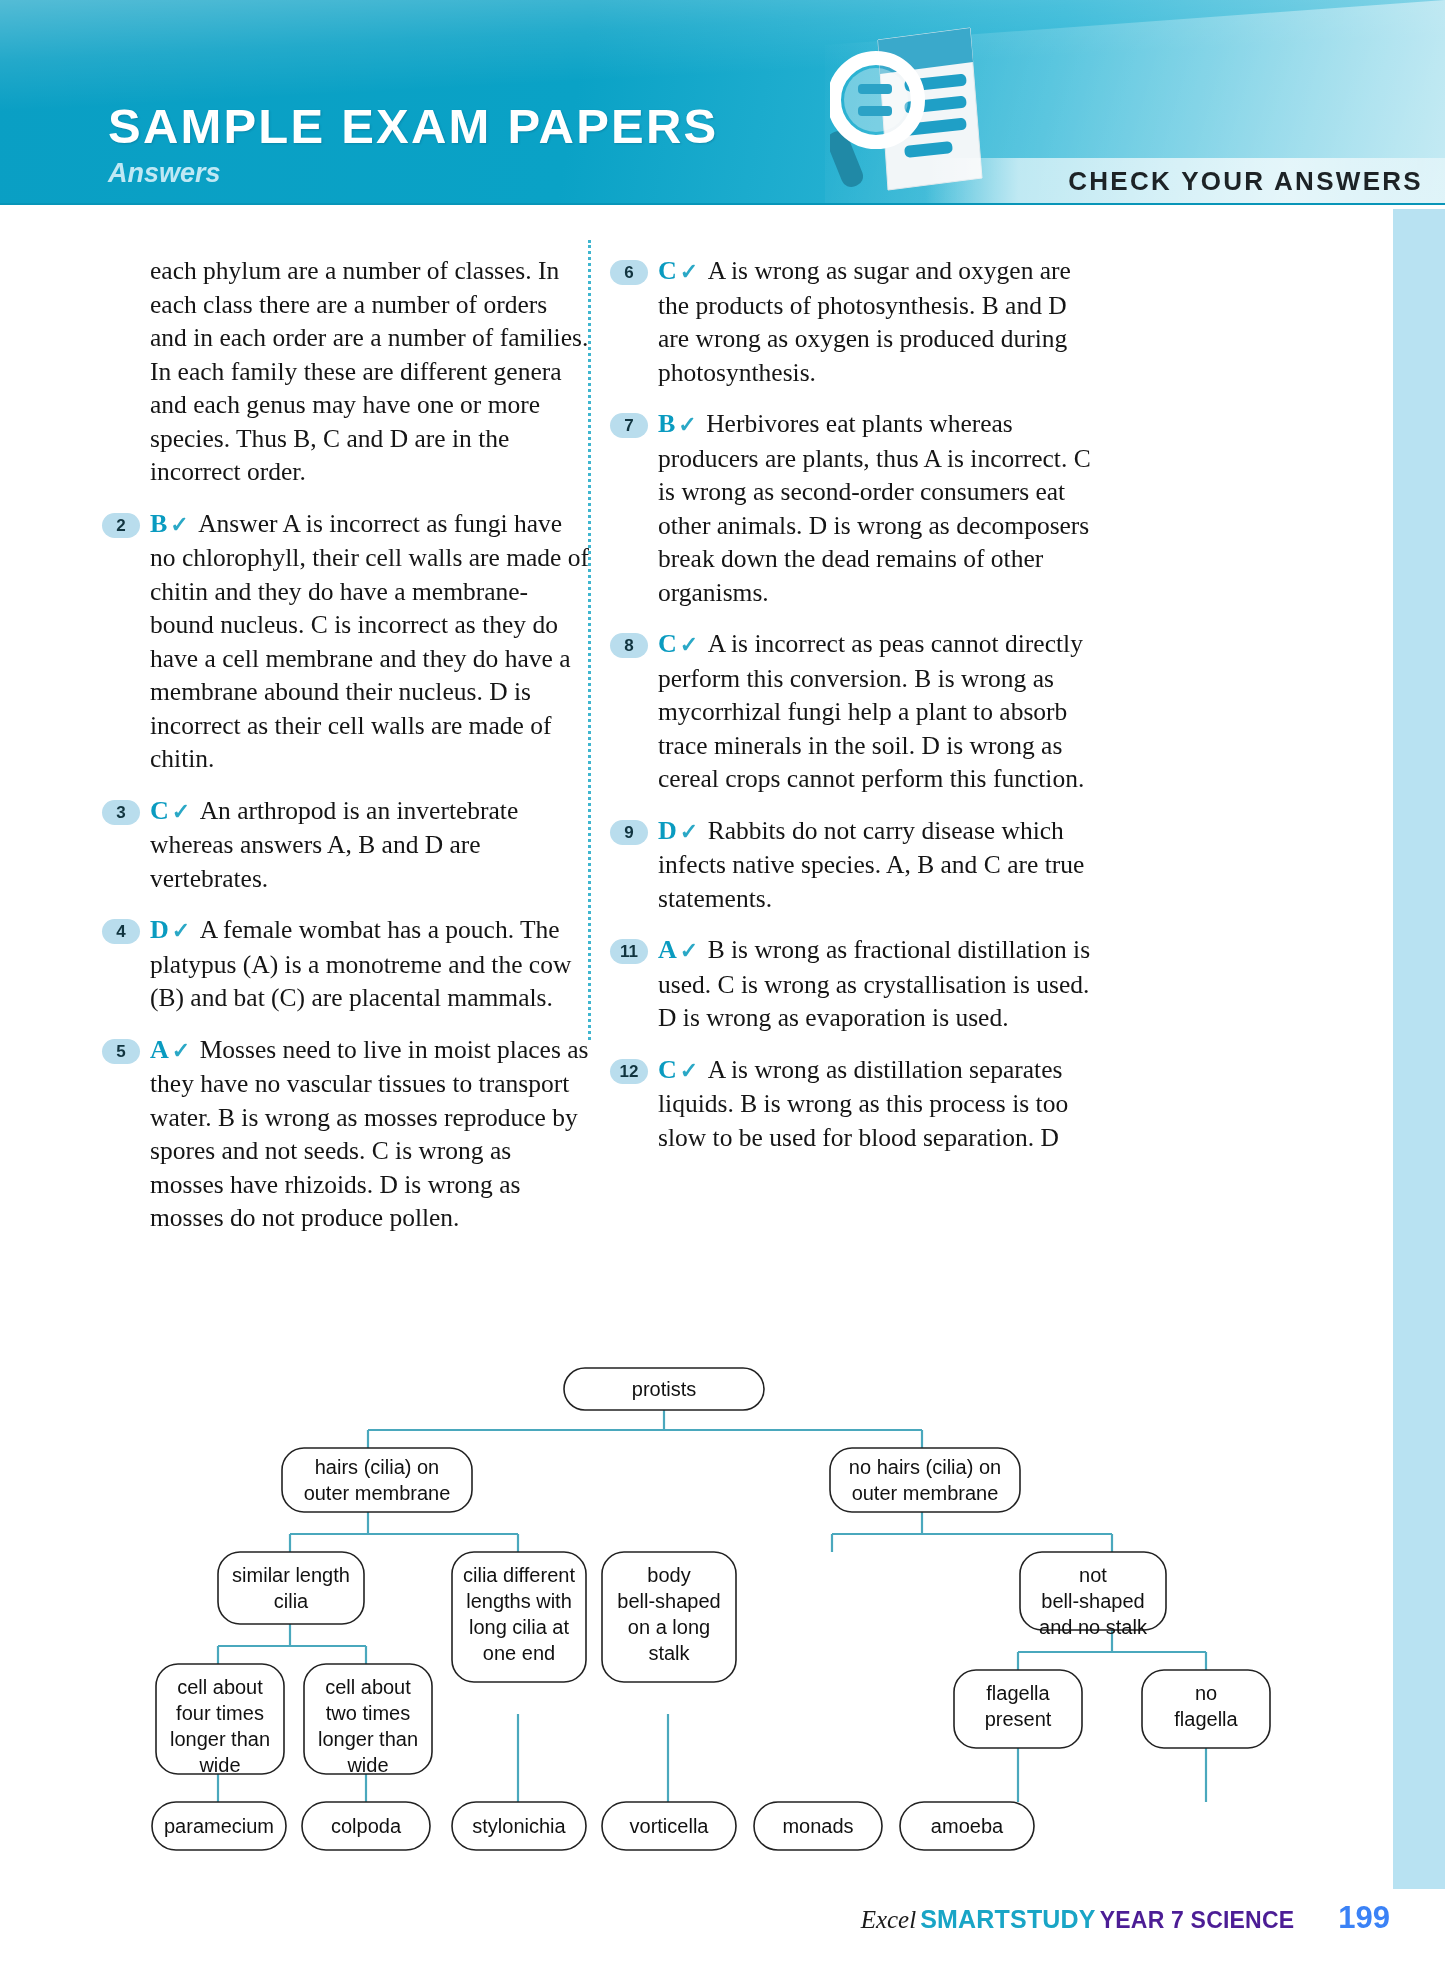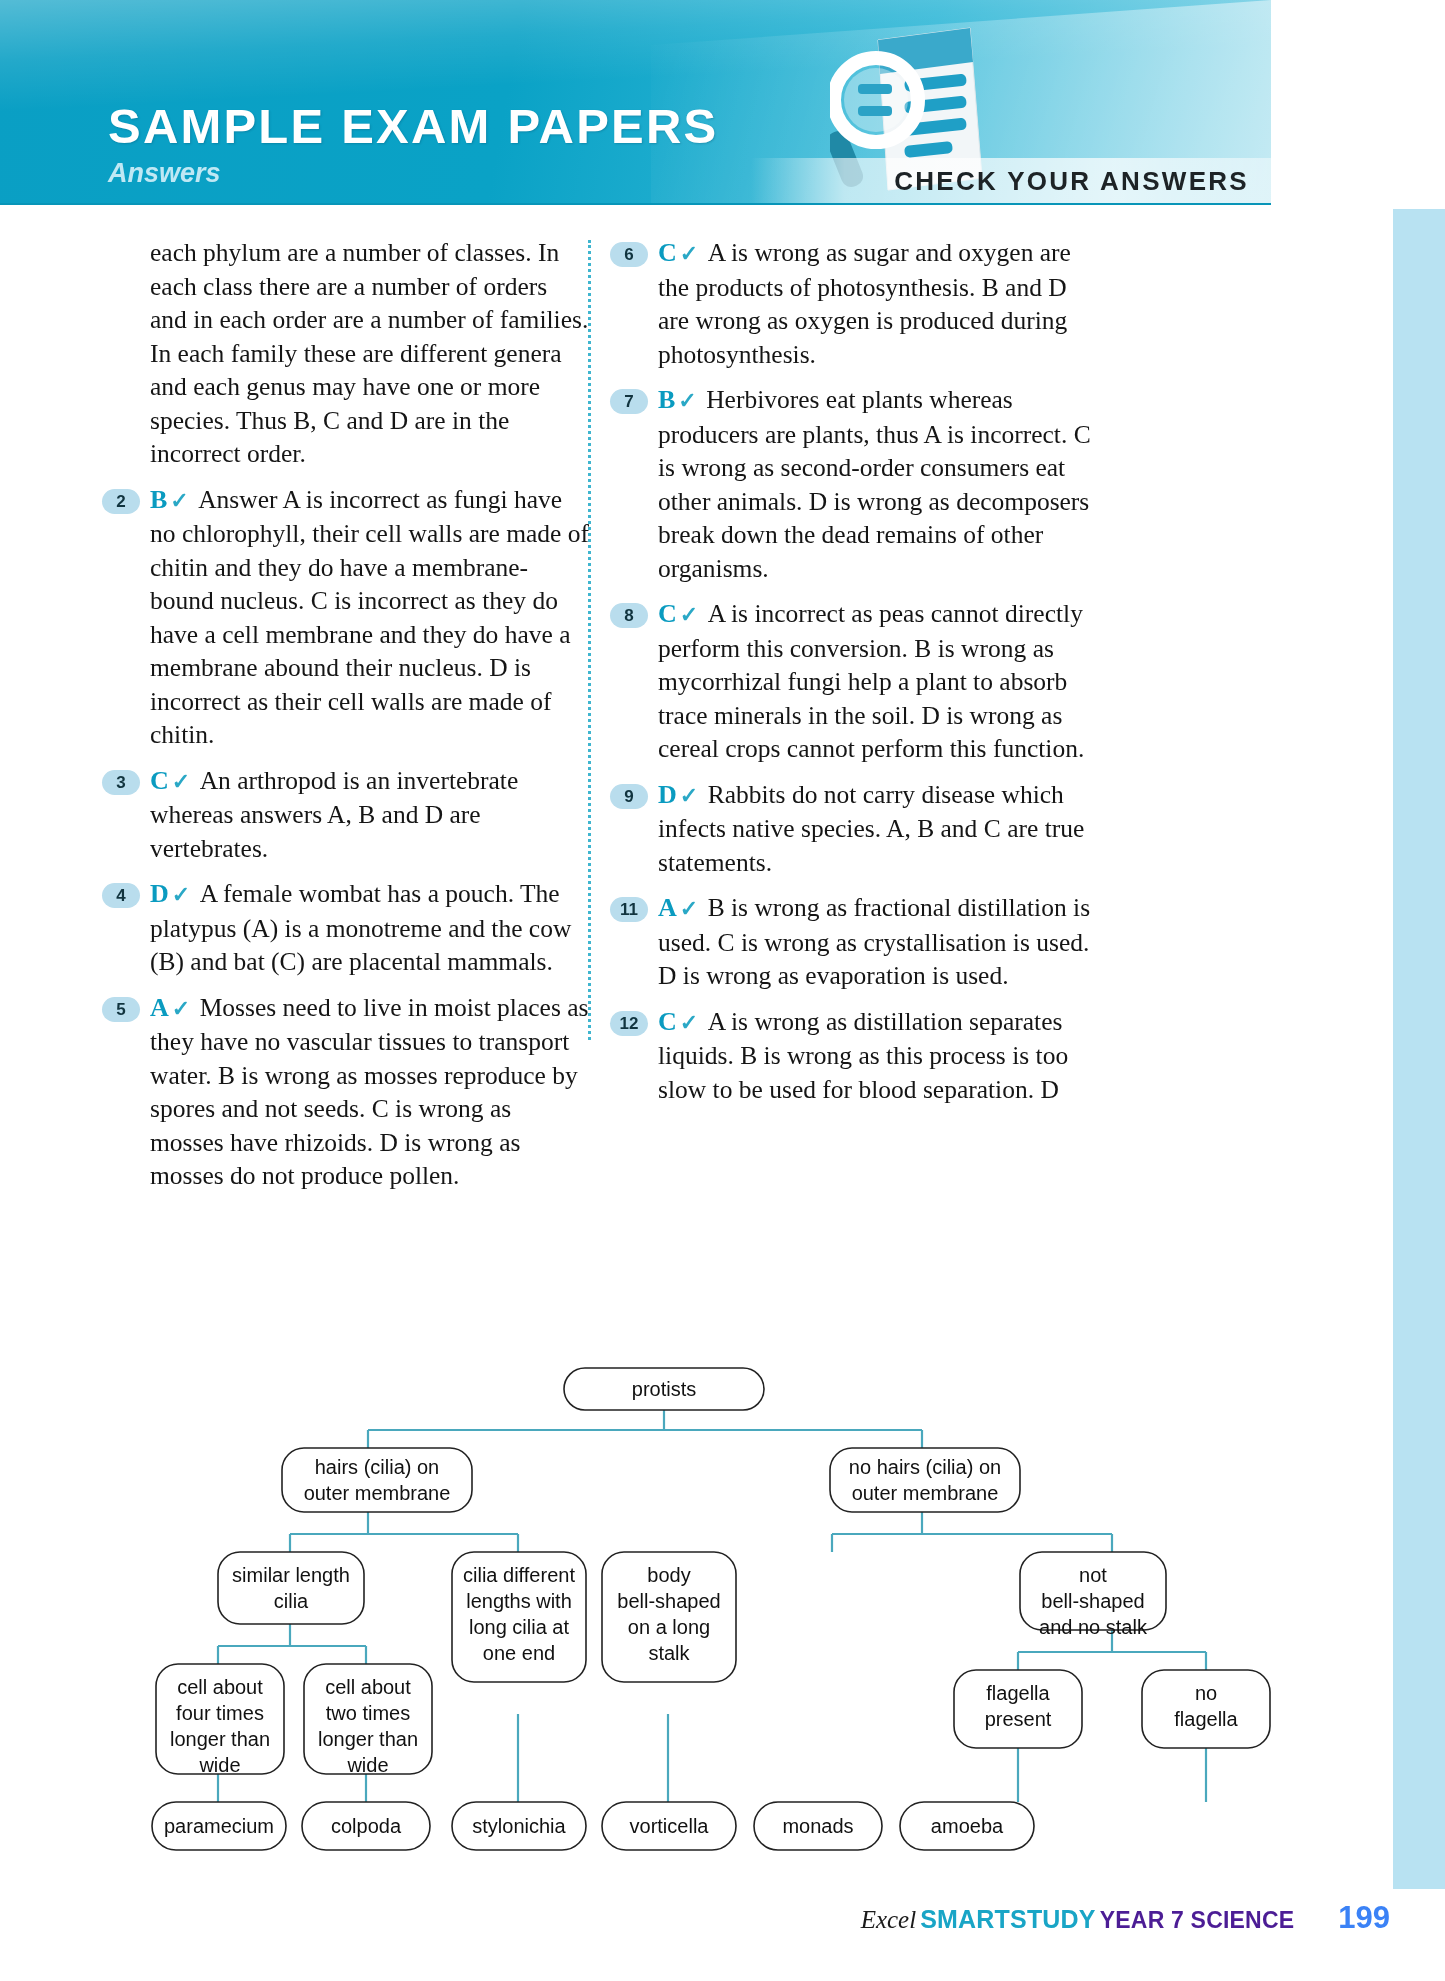--- a/index.html
+++ b/index.html
@@ -12,21 +12,21 @@
   #page {
     position: relative;
     width: 1445px; height: 1981px;
     overflow: hidden;
     background: #ffffff;
   }
 
   
   .header {
     position: absolute; left: 0; top: 0;
-    width: 1271px; height: 205px;
+    width: 1445px; height: 205px;
     background: linear-gradient(100deg, #0a9fc4 0%, #0aa2c6 40%, #35b9d8 72%, #7fd2e6 100%);
     overflow: hidden;
     padding-left: 12px;
   }
   .header .sheen {
     position: absolute; left: 0; top: 0; width: 1445px; height: 205px;
     background: linear-gradient(177deg, rgba(255,255,255,0.30) 0%, rgba(255,255,255,0.10) 22%, rgba(255,255,255,0.0) 40%);
     pointer-events: none;
   }
   .header .wedge {
@@ -100,21 +100,21 @@
 
   .divider {
     position: absolute;
     left: 588px; top: 240px;
     width: 0; height: 800px;
     border-left: 3px dotted #3fb5cf;
   }
 
   .ans {
     position: relative;
-    margin: 0 0 12px 0;
+    margin: 18px 0 12px 0;
     padding-left: 0;
   }
   .ans.cont { padding-left: 0; }
 
   .qnum {
     position: absolute;
     left: -48px; top: 6px;
     width: 38px; height: 25px;
     border-radius: 13px;
     background: #b9dded;

